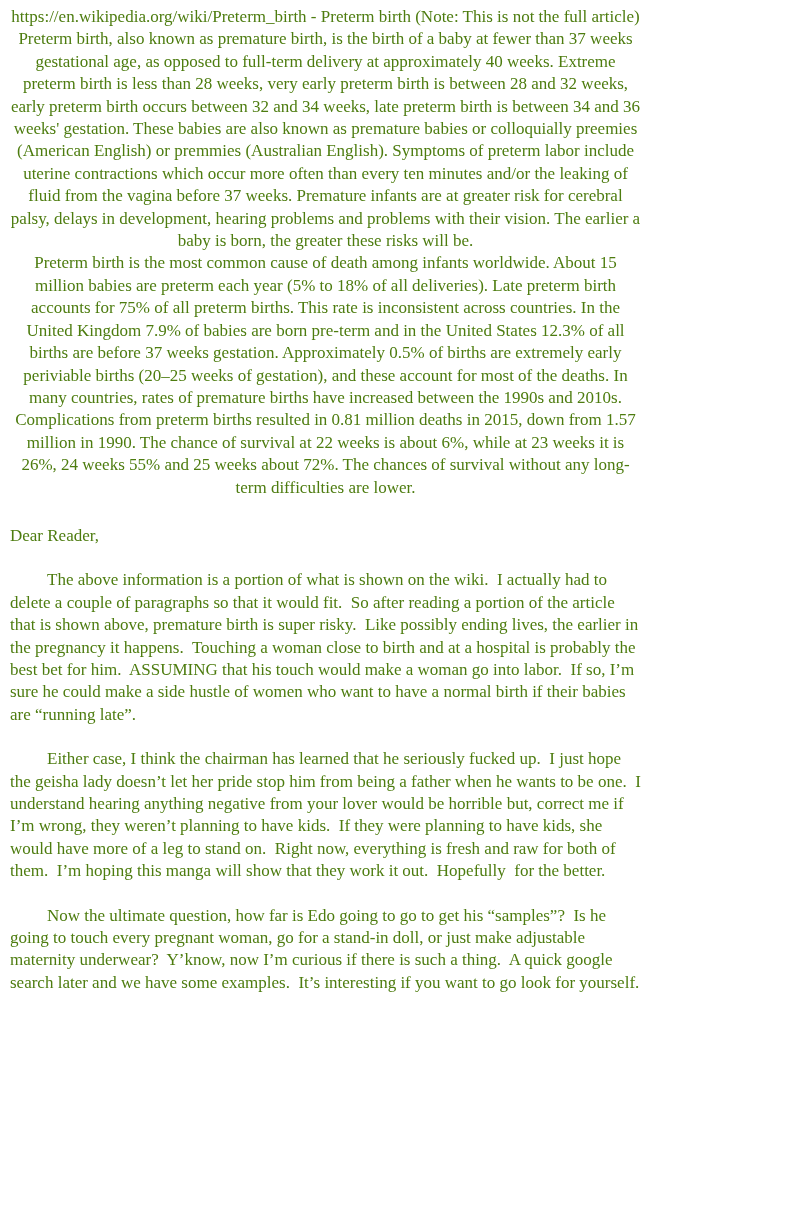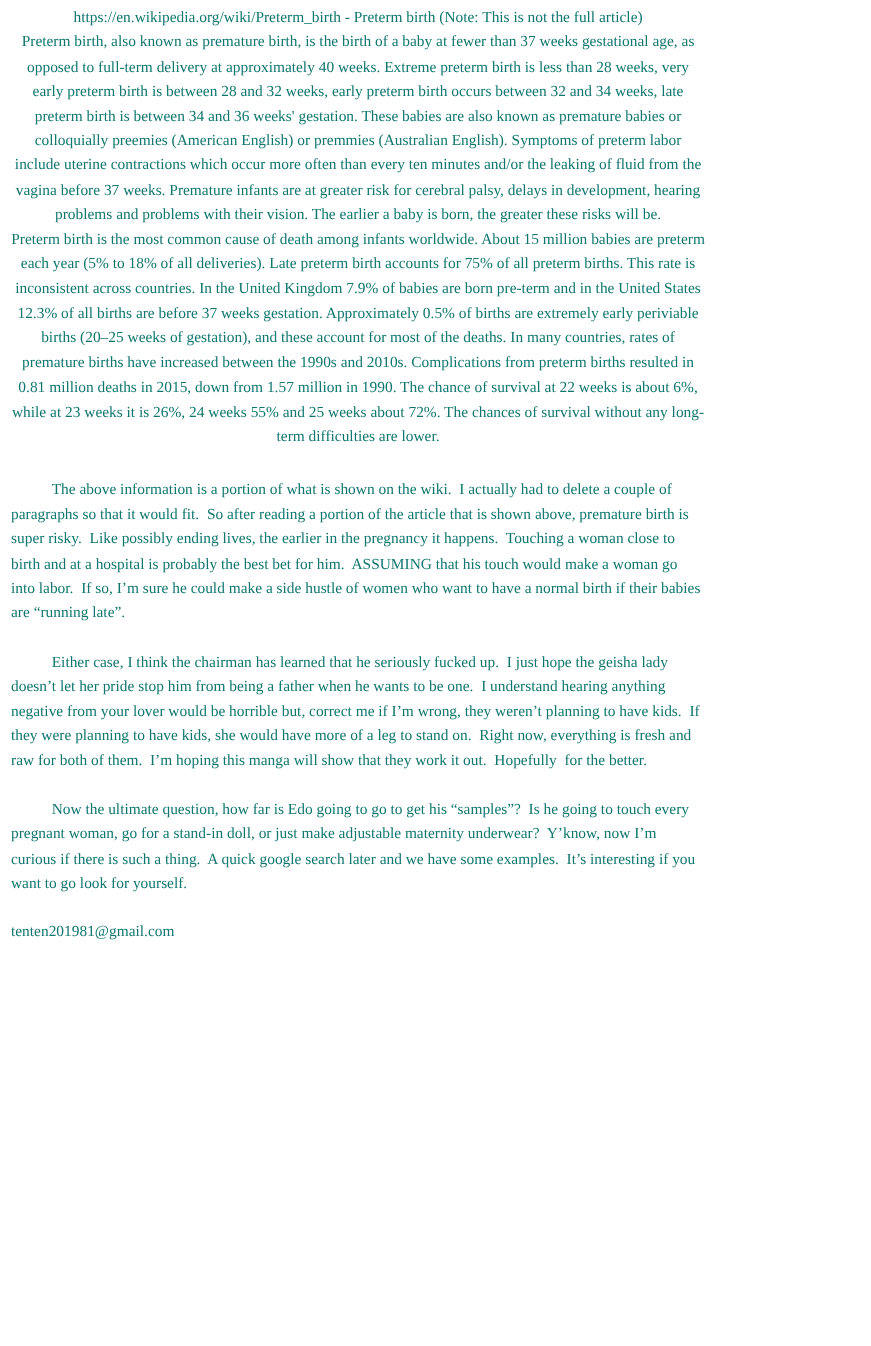--- a/index.html
+++ b/index.html
@@ -10,23 +10,23 @@
   body {
     width: 792px;
     height: 1224px;
     overflow: hidden;
   }
   .page {
     box-sizing: border-box;
     width: 651px;
     height: 1224px;
     padding: 6px 10px 0 10px;
-    color: #0f766e;
+    color: #4d7c0f;
     font-family: "Liberation Serif", "DejaVu Serif", serif;
-    font-size: 14px;
+    font-size: 17px;
     line-height: 22.4px;
   }
   .page p {
     margin: 0;
   }
   .wiki-excerpt p {
     text-align: center;
   }
   .letter {
     margin-top: 26px;
@@ -52,22 +52,22 @@
 
 <div class="page">
 
   <section class="wiki-excerpt">
     <p>https://en.wikipedia.org/wiki/Preterm_birth - Preterm birth (Note: This is not the full article)</p>
     <p>Preterm birth, also known as premature birth, is the birth of a baby at fewer than 37 weeks gestational age, as opposed to full-term delivery at approximately 40 weeks. Extreme preterm birth is less than 28 weeks, very early preterm birth is between 28 and 32 weeks, early preterm birth occurs between 32 and 34 weeks, late preterm birth is between 34 and 36 weeks' gestation. These babies are also known as premature babies or colloquially preemies (American English) or premmies (Australian English). Symptoms of preterm labor include uterine contractions which occur more often than every ten minutes and/or the leaking of fluid from the vagina before 37 weeks. Premature infants are at greater risk for cerebral palsy, delays in development, hearing problems and problems with their vision. The earlier a baby is born, the greater these risks will be.</p>
     <p>Preterm birth is the most common cause of death among infants worldwide. About 15 million babies are preterm each year (5% to 18% of all deliveries). Late preterm birth accounts for 75% of all preterm births. This rate is inconsistent across countries. In the United Kingdom 7.9% of babies are born pre-term and in the United States 12.3% of all births are before 37 weeks gestation. Approximately 0.5% of births are extremely early periviable births (20–25 weeks of gestation), and these account for most of the deaths. In many countries, rates of premature births have increased between the 1990s and 2010s. Complications from preterm births resulted in 0.81 million deaths in 2015, down from 1.57 million in 1990. The chance of survival at 22 weeks is about 6%, while at 23 weeks it is 26%, 24 weeks 55% and 25 weeks about 72%. The chances of survival without any long-term difficulties are lower.</p>
   </section>
 
   <section class="letter">
+    <p class="salutation">Dear Reader,</p>
 
     <p class="body-para">The above information is a portion of what is shown on the wiki.  I actually had to delete a couple of paragraphs so that it would fit.  So after reading a portion of the article that is shown above, premature birth is super risky.  Like possibly ending lives, the earlier in the pregnancy it happens.  Touching a woman close to birth and at a hospital is probably the best bet for him.  ASSUMING that his touch would make a woman go into labor.  If so, I’m sure he could make a side hustle of women who want to have a normal birth if their babies are “running late”.</p>
     <p class="body-para">Either case, I think the chairman has learned that he seriously fucked up.  I just hope the geisha lady doesn’t let her pride stop him from being a father when he wants to be one.  I understand hearing anything negative from your lover would be horrible but, correct me if I’m wrong, they weren’t planning to have kids.  If they were planning to have kids, she would have more of a leg to stand on.  Right now, everything is fresh and raw for both of them.  I’m hoping this manga will show that they work it out.  Hopefully  for the better.</p>
     <p class="body-para">Now the ultimate question, how far is Edo going to go to get his “samples”?  Is he going to touch every pregnant woman, go for a stand-in doll, or just make adjustable maternity underwear?  Y’know, now I’m curious if there is such a thing.  A quick google search later and we have some examples.  It’s interesting if you want to go look for yourself.</p>
 
 
-    <p class="sig-line">tenten201981@gmail.com</p>
   </section>
 
 </div>
 
 </body></html>

